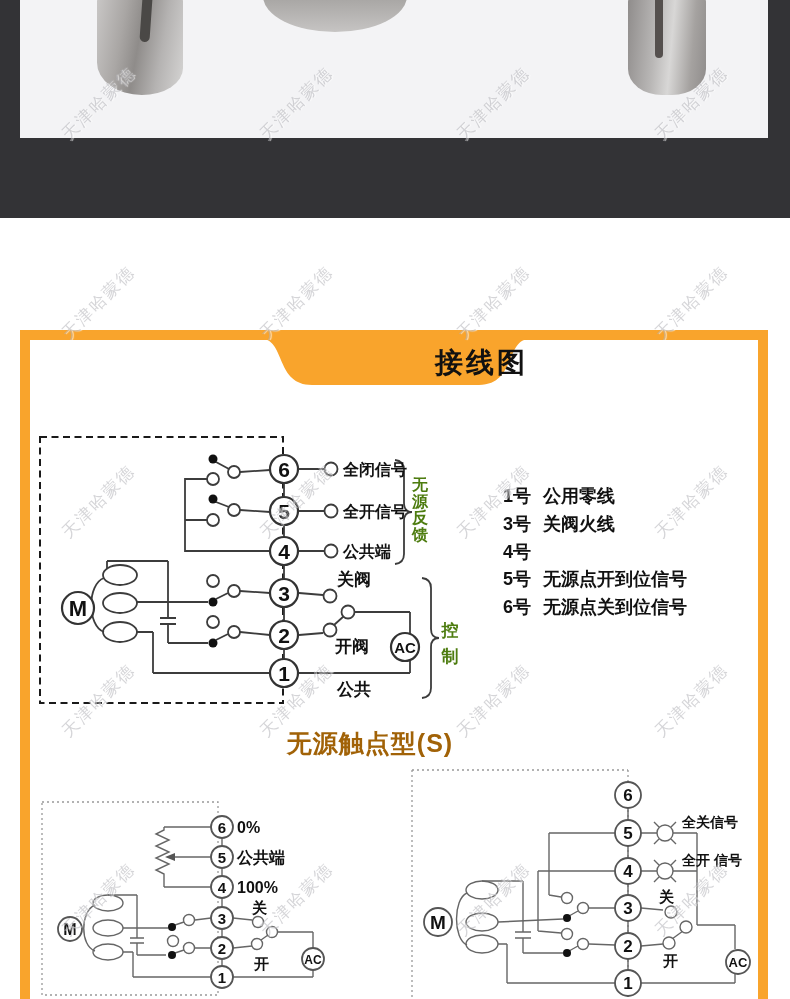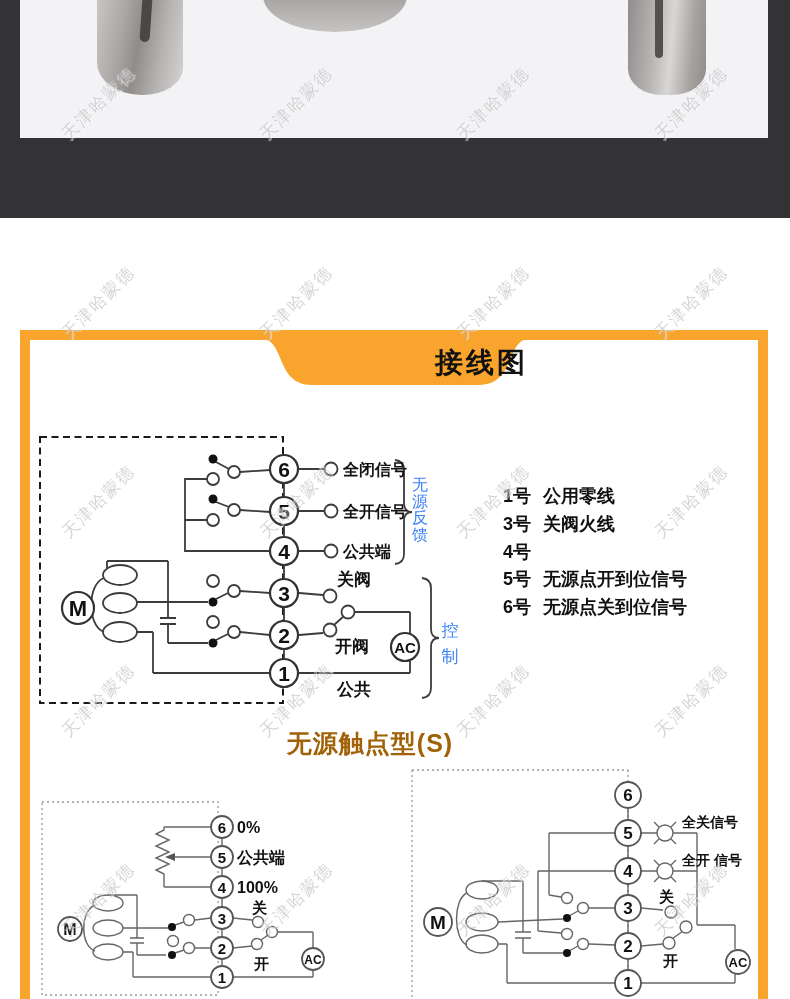--- a/index.html
+++ b/index.html
@@ -23,21 +23,21 @@
   .card{position:absolute;left:20px;top:330px;width:748px;height:669px;background:#fff;
     border:10px solid var(--accent_orange,#F9A42C);border-bottom:none;box-sizing:border-box;}
   .ribbon-svg{position:absolute;left:263px;top:339px;width:265px;height:46px;}
   .ribbon-title{position:absolute;left:263px;top:344px;width:265px;text-align:right;
     font-size:28px;font-weight:bold;letter-spacing:3px;color:#111;}
 
   .d1{position:absolute;left:25px;top:428px;}
   .d2{position:absolute;left:25px;top:785px;}
   .d3{position:absolute;left:405px;top:755px;}
 
-  .vlabel{position:absolute;width:22px;font-weight:normal;color:#3b82f6;text-align:center;word-break:break-all;}
+  .vlabel{position:absolute;width:22px;font-weight:bold;color:#4d7c0f;text-align:center;word-break:break-all;}
   .fb-label{left:409px;top:477px;font-size:16px;line-height:16.5px;}
   .ctl-label{left:439px;top:618px;font-size:17px;line-height:26px;}
 
   .notes{position:absolute;left:503px;top:483px;font-size:18px;font-weight:bold;color:#111;line-height:27.8px;}
   .notes .row{display:flex;}
   .notes .num{width:40px;flex:none;}
   .caption{position:absolute;left:250px;top:727px;width:240px;text-align:center;
     font-size:25px;font-weight:bold;color:#a16207;letter-spacing:1px;}
 
   

